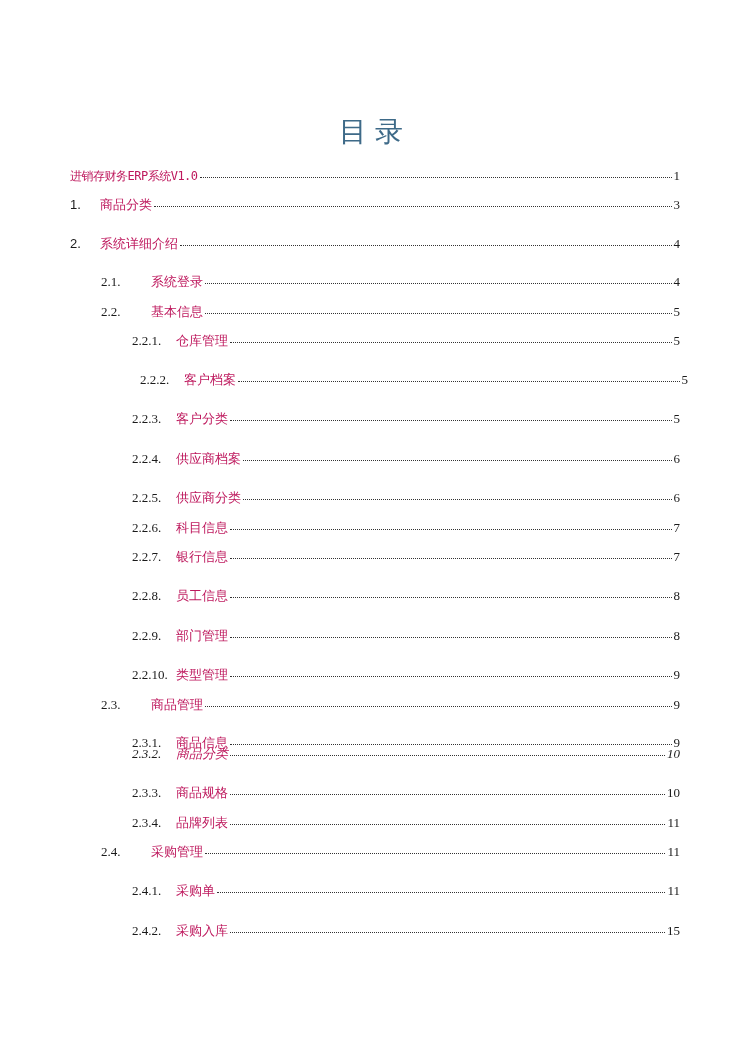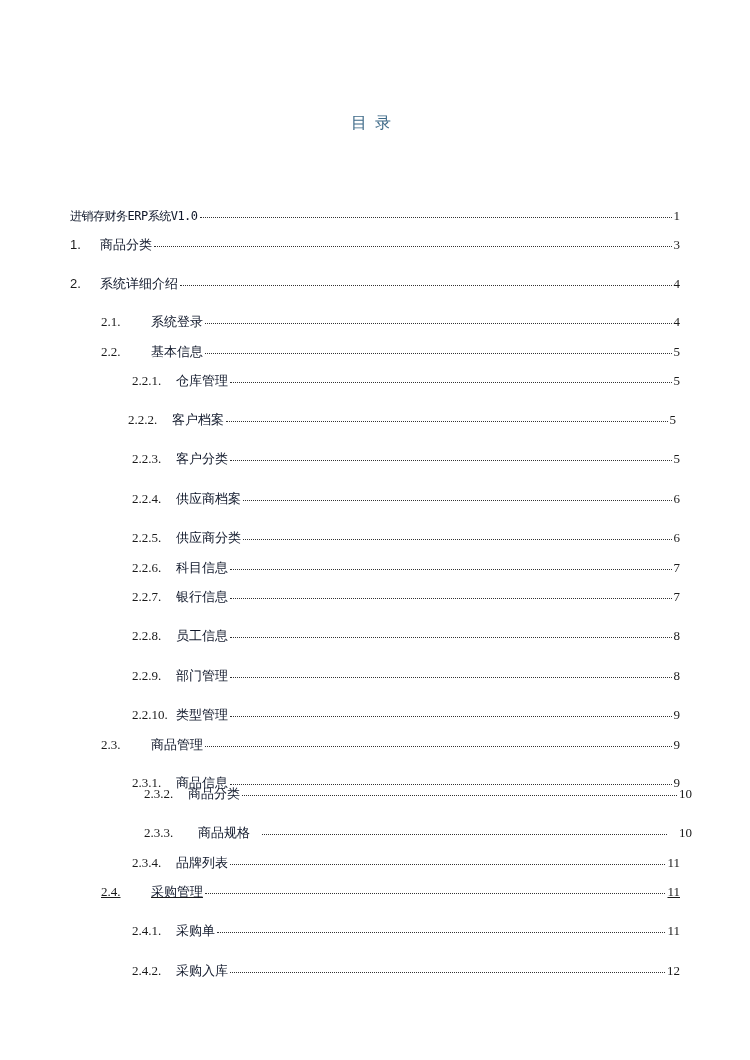--- a/index.html
+++ b/index.html
@@ -14,21 +14,21 @@
       overflow: hidden;
       font-family: "DejaVu Serif", "Liberation Serif", serif;
       color: #1a1a1a;
     }
     .page-title {
       position: absolute;
       top: 113px;
       left: 0;
       width: 750px;
       text-align: center;
-      font-size: 16px;
+      font-size: 28px;
       color: #3e6a88;
       letter-spacing: 8px;
       font-family: "DejaVu Sans", sans-serif;
     }
     .toc-entry {
       position: absolute;
       left: 0;
       height: 20px;
       display: flex;
       align-items: baseline;
@@ -37,22 +37,21 @@
     }
     .toc-num {
       display: inline-block;
       font-family: "Liberation Serif", serif;
       font-size: 13px;
     }
     .toc-text {
       font-family: "DejaVu Sans", sans-serif;
       font-size: 13px;
       white-space: nowrap;
-      color: #0f172a;
-      margin-top: 40px;
+      color: #be185d;
     }
     .toc-leader {
       flex: 1;
       overflow: hidden;
       white-space: nowrap;
       margin: 0 2px;
       border-bottom: 1px dotted #333;
       height: 13px;
       position: relative;
       top: -2px;
@@ -101,21 +100,21 @@
       <span class="toc-text">基本信息</span>
       <span class="toc-leader"></span>
       <span class="toc-page">5</span>
     </div>
     <div class="toc-entry lvl3" style="top: 331px; left: 132px; width: 548px;">
       <span class="toc-num">2.2.1.</span>
       <span class="toc-text">仓库管理</span>
       <span class="toc-leader"></span>
       <span class="toc-page">5</span>
     </div>
-    <div class="toc-entry lvl3" style="top: 370px; left: 128px; width: 548px;">
+    <div class="toc-entry lvl3" style="top: 370px; left: 140px; width: 548px;">
       <span class="toc-num">2.2.2.</span>
       <span class="toc-text">客户档案</span>
       <span class="toc-leader"></span>
       <span class="toc-page">5</span>
     </div>
     <div class="toc-entry lvl3" style="top: 409px; left: 132px; width: 548px;">
       <span class="toc-num">2.2.3.</span>
       <span class="toc-text">客户分类</span>
       <span class="toc-leader"></span>
       <span class="toc-page">5</span>
@@ -167,49 +166,49 @@
       <span class="toc-text">商品管理</span>
       <span class="toc-leader"></span>
       <span class="toc-page">9</span>
     </div>
     <div class="toc-entry lvl3" style="top: 733px; left: 132px; width: 548px; justify-content: center;">
       <span class="toc-num">2.3.1.</span>
       <span class="toc-text">商品信息</span>
       <span class="toc-leader"></span>
       <span class="toc-page">9</span>
     </div>
-    <div class="toc-entry lvl3" style="top: 744px; left: 144px; width: 548px;">
+    <div class="toc-entry lvl3" style="top: 744px; left: 132px; width: 548px; font-style: italic;">
       <span class="toc-num">2.3.2.</span>
       <span class="toc-text">商品分类</span>
       <span class="toc-leader"></span>
       <span class="toc-page">10</span>
     </div>
-    <div class="toc-entry lvl3" style="top: 783px; left: 144px; width: 548px; gap: 10px;">
+    <div class="toc-entry lvl3" style="top: 783px; left: 132px; width: 548px;">
       <span class="toc-num">2.3.3.</span>
       <span class="toc-text">商品规格</span>
       <span class="toc-leader"></span>
       <span class="toc-page">10</span>
     </div>
     <div class="toc-entry lvl3" style="top: 813px; left: 132px; width: 548px;">
       <span class="toc-num">2.3.4.</span>
       <span class="toc-text">品牌列表</span>
       <span class="toc-leader"></span>
       <span class="toc-page">11</span>
     </div>
-    <div class="toc-entry lvl2" style="top: 842px; left: 101px; width: 579px; text-decoration: underline;">
+    <div class="toc-entry lvl2" style="top: 842px; left: 101px; width: 579px;">
       <span class="toc-num">2.4.</span>
       <span class="toc-text">采购管理</span>
       <span class="toc-leader"></span>
       <span class="toc-page">11</span>
     </div>
     <div class="toc-entry lvl3" style="top: 881px; left: 132px; width: 548px;">
       <span class="toc-num">2.4.1.</span>
       <span class="toc-text">采购单</span>
       <span class="toc-leader"></span>
       <span class="toc-page">11</span>
     </div>
     <div class="toc-entry lvl3" style="top: 921px; left: 132px; width: 548px;">
       <span class="toc-num">2.4.2.</span>
       <span class="toc-text">采购入库</span>
       <span class="toc-leader"></span>
-      <span class="toc-page">12</span>
+      <span class="toc-page">15</span>
     </div>
   </div>
 
 </body></html>

